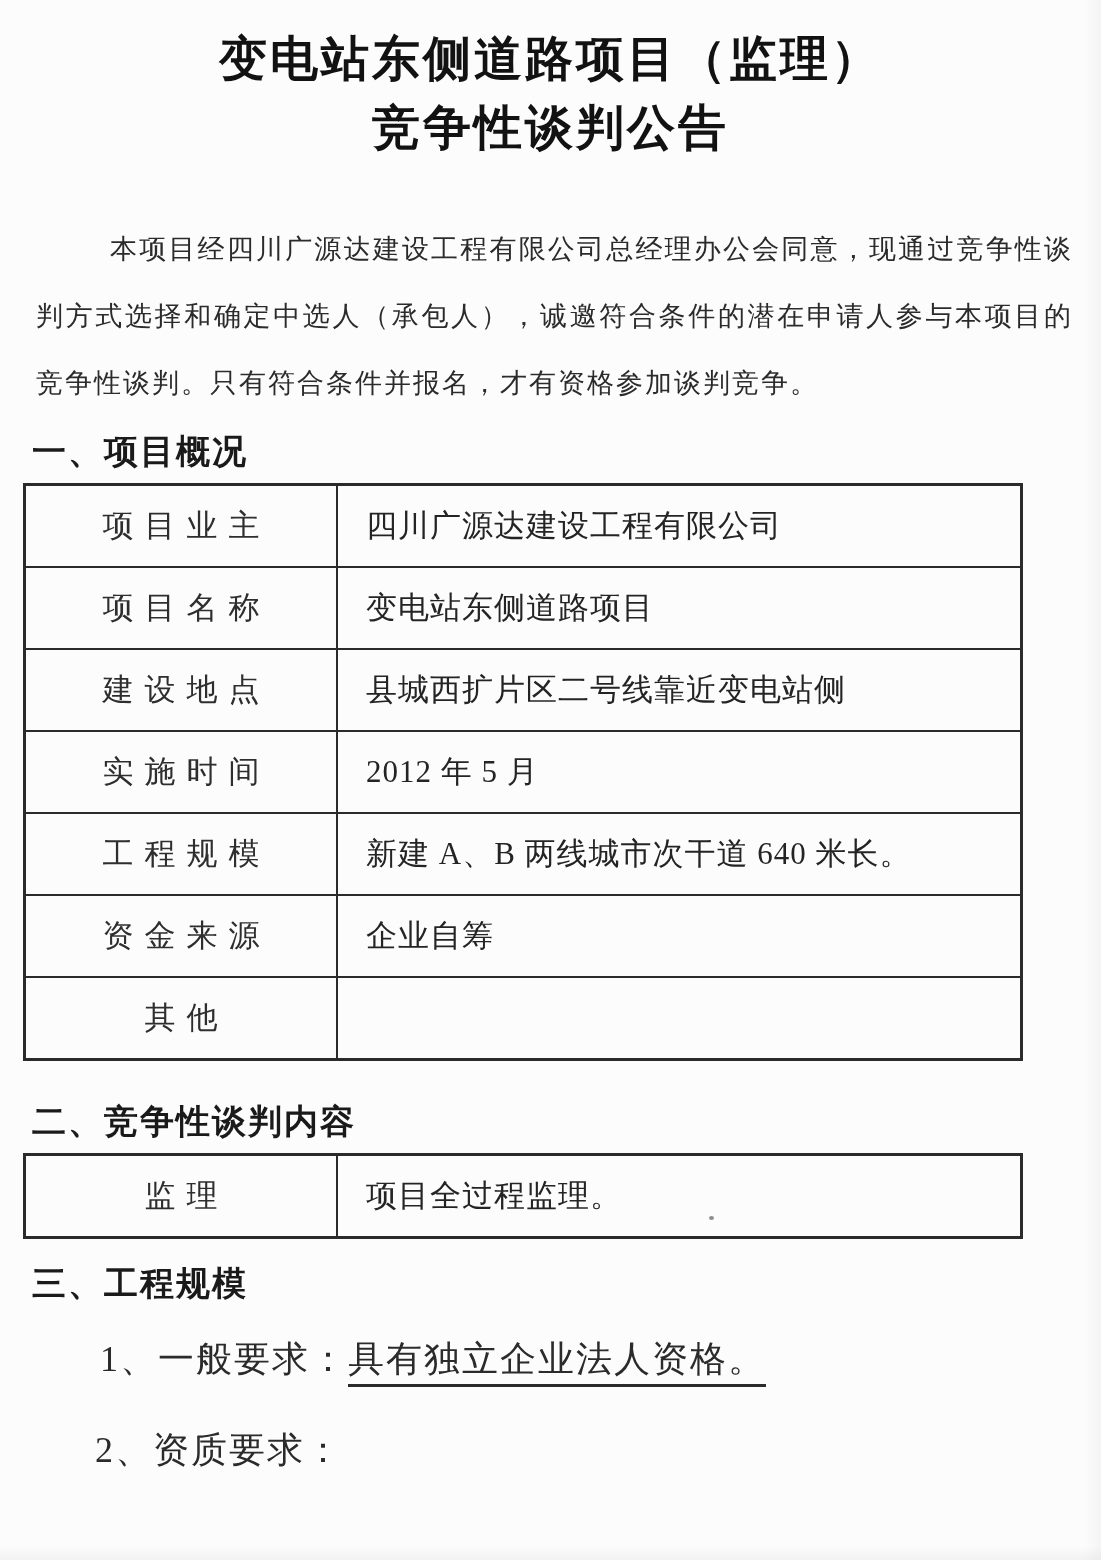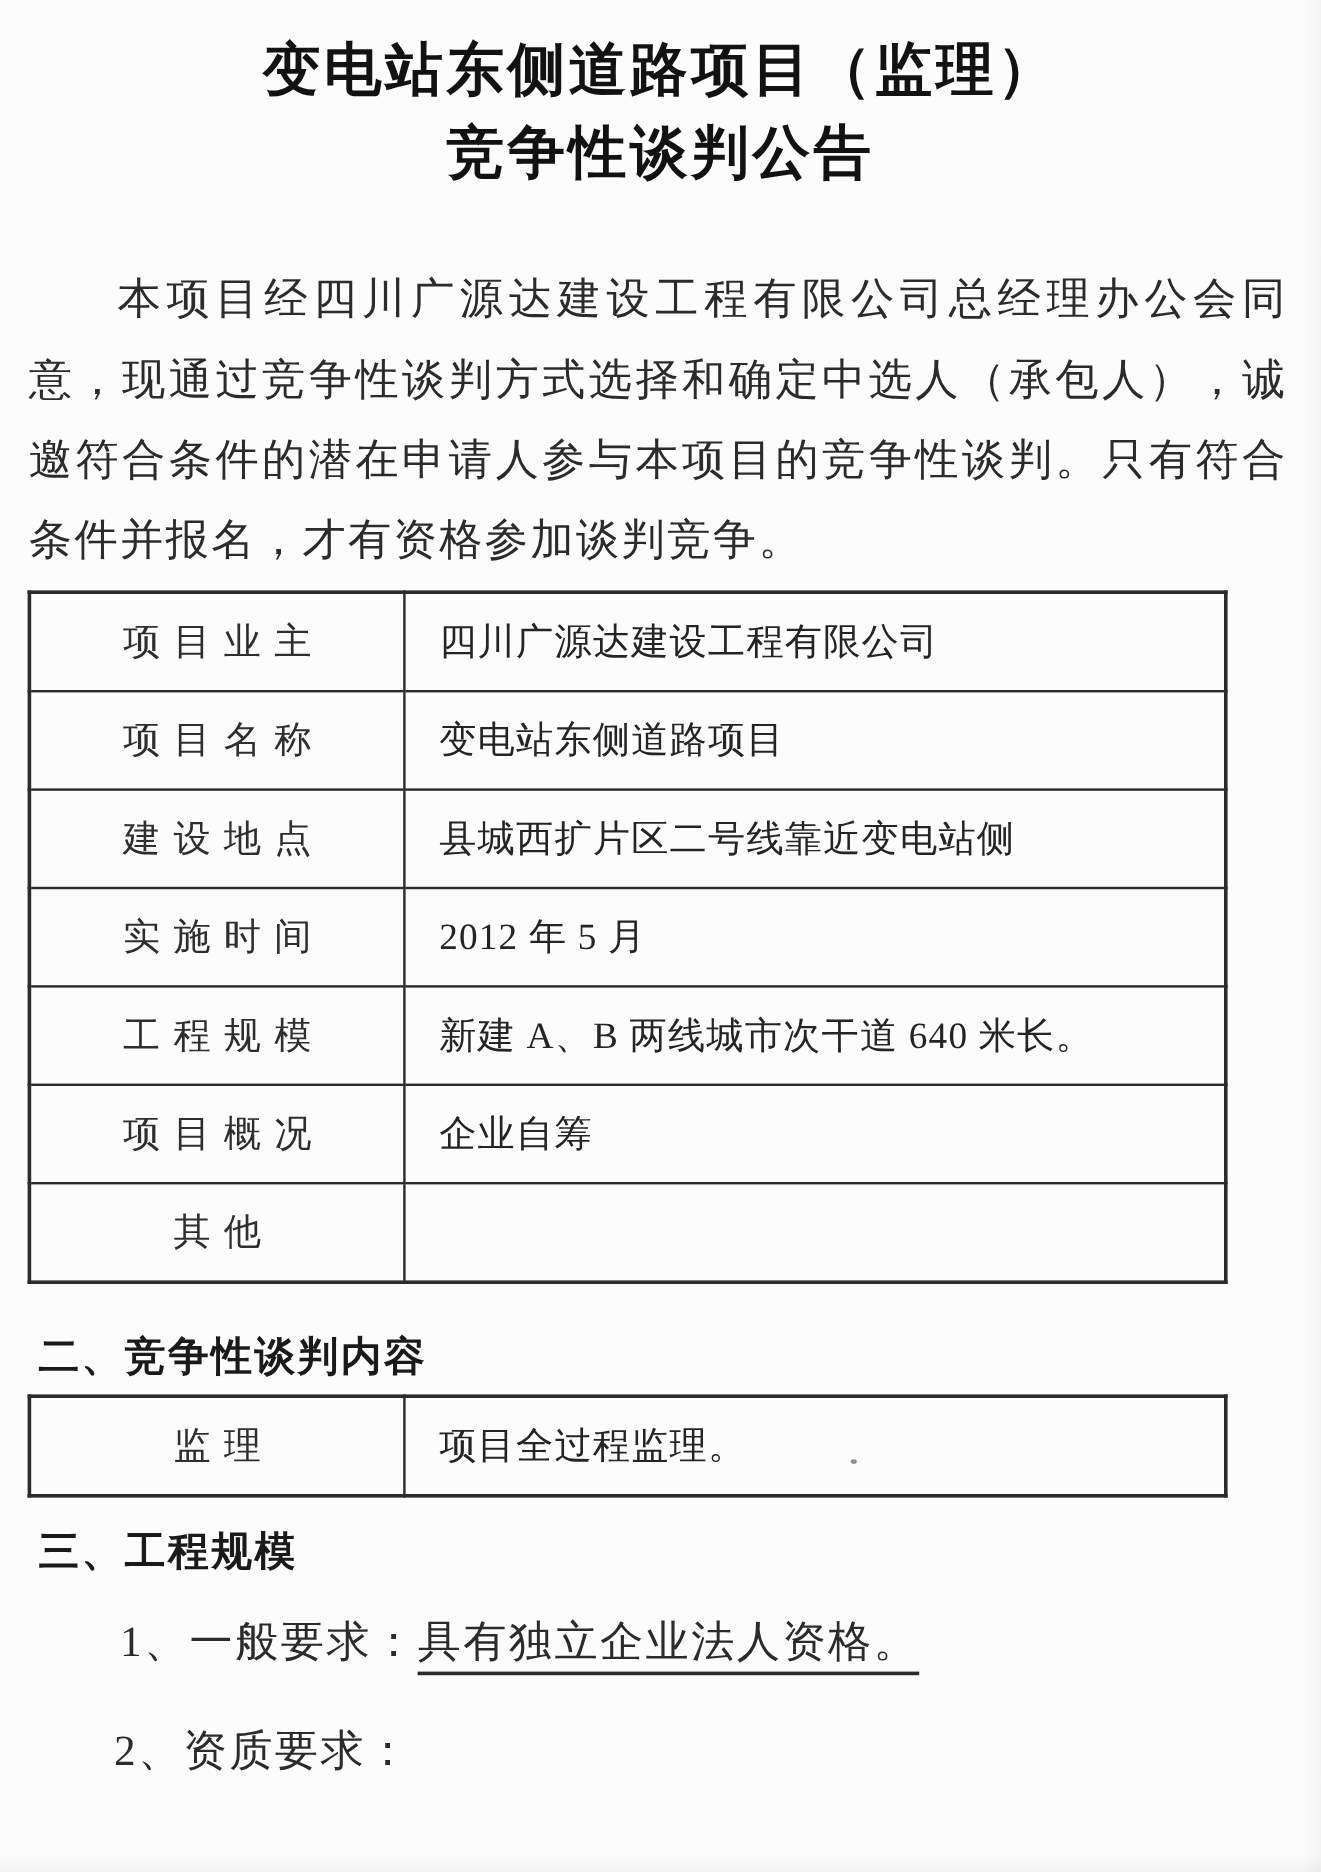--- a/index.html
+++ b/index.html
@@ -19,22 +19,22 @@
   .doc-title{
     text-align:center;
     font-family:"Liberation Sans","DejaVu Sans",sans-serif;
     font-weight:900;
     font-size:48px;
     line-height:69px;
     letter-spacing:3px;
     color:#121212;
   }
   .intro{
-    margin:54px 28px 0 24px;
-    font-size:36px;
+    margin:54px 28px 0 36px;
+    font-size:27px;
     line-height:67px;
     letter-spacing:2px;
     text-align:justify;
     text-indent:74px;
     color:#2b2b2b;
   }
   .section-heading{
     font-family:"Liberation Sans","DejaVu Sans",sans-serif;
     font-weight:700;
     font-size:34px;
@@ -97,20 +97,21 @@
 
 <div class="page">
 
   <div class="doc-title">
     <div>变电站东侧道路项目（监理）</div>
     <div>竞争性谈判公告</div>
   </div>
 
   <p class="intro">本项目经四川广源达建设工程有限公司总经理办公会同意，现通过竞争性谈判方式选择和确定中选人（承包人），诚邀符合条件的潜在申请人参与本项目的竞争性谈判。只有符合条件并报名，才有资格参加谈判竞争。</p>
 
+  <div class="section-heading sh-1">一、项目概况</div>
 
   <table class="doc-table">
     <tbody>
       <tr>
         <td class="cell-label">项目业主</td>
         <td class="cell-value">四川广源达建设工程有限公司</td>
       </tr>
       <tr>
         <td class="cell-label">项目名称</td>
         <td class="cell-value">变电站东侧道路项目</td>
@@ -121,21 +122,21 @@
       </tr>
       <tr>
         <td class="cell-label">实施时间</td>
         <td class="cell-value">2012 年 5 月</td>
       </tr>
       <tr>
         <td class="cell-label">工程规模</td>
         <td class="cell-value">新建 A、B 两线城市次干道 640 米长。</td>
       </tr>
       <tr>
-        <td class="cell-label">项目概况</td>
+        <td class="cell-label">资金来源</td>
         <td class="cell-value">企业自筹</td>
       </tr>
       <tr>
         <td class="cell-label">其他</td>
         <td class="cell-value"></td>
       </tr>
     </tbody>
   </table>
 
   <div class="section-heading sh-2">二、竞争性谈判内容</div>

